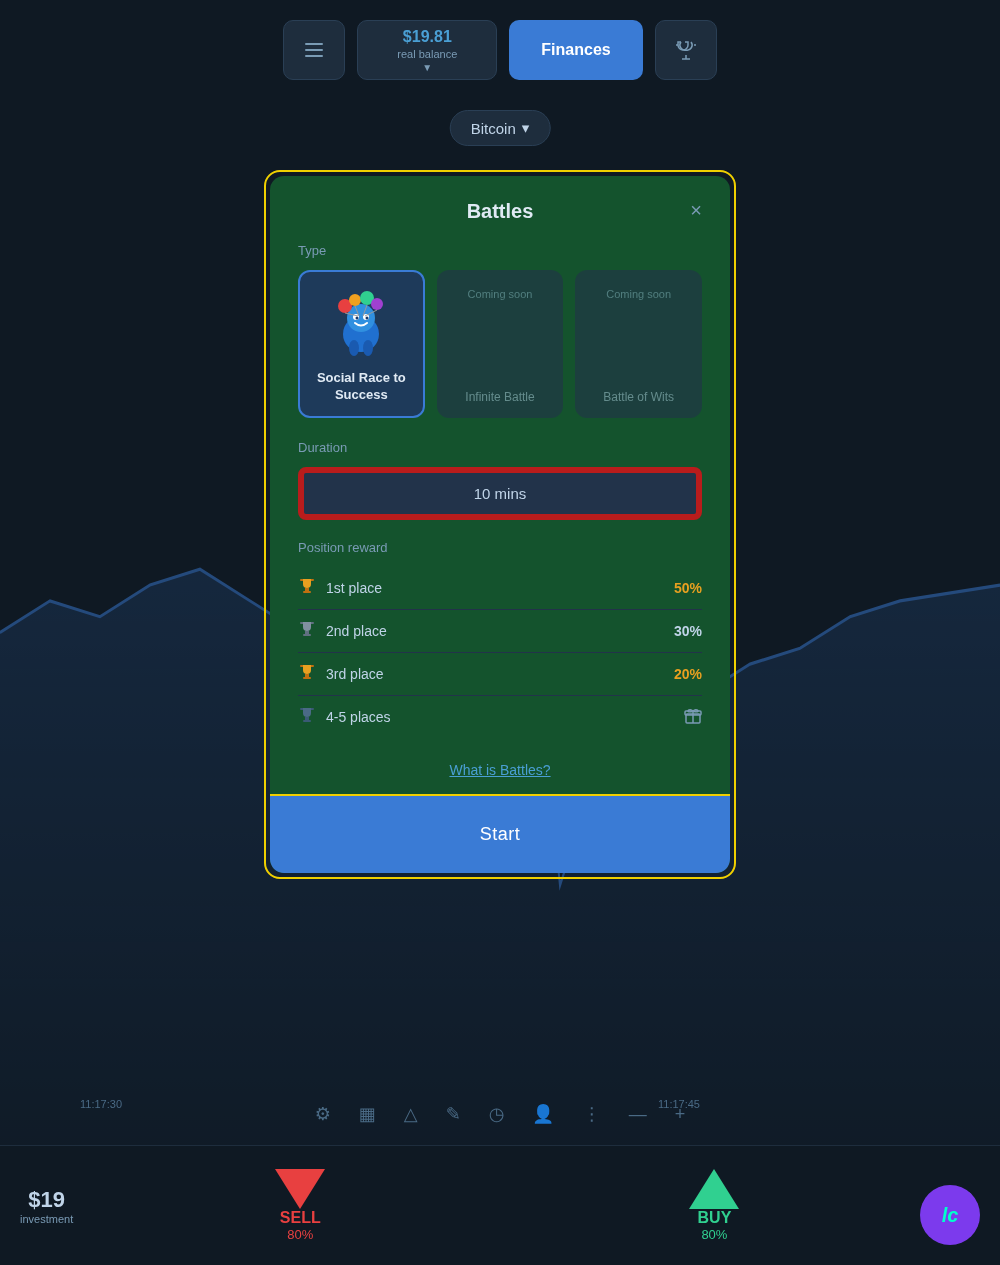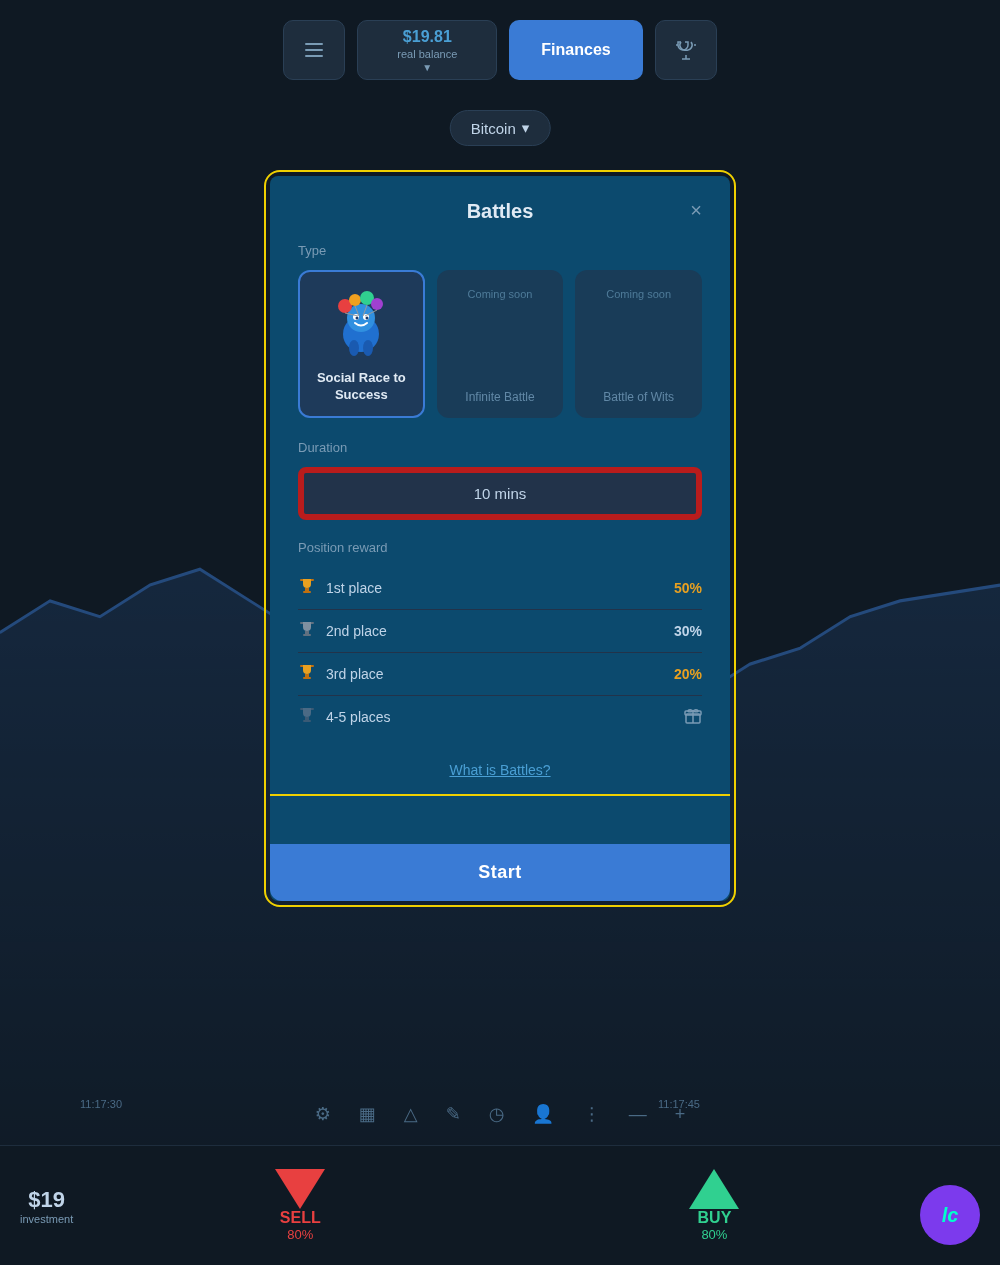--- a/index.html
+++ b/index.html
@@ -104,22 +104,22 @@
 
     
     .yellow-border {
       border: 2px solid #f0d000;
       border-radius: 16px;
       padding: 4px;
     }
 
     
     .modal {
-      background: #0c4a6e;
-      border-radius: 8px;
+      background: #14532d;
+      border-radius: 14px;
       width: 460px;
       padding: 0 0 0 0;
       overflow: hidden;
     }
 
     .modal-inner {
       padding: 24px 28px 0 28px;
     }
 
     .modal-header {
@@ -277,26 +277,25 @@
       cursor: pointer;
       padding: 8px 0 16px 0;
     }
 
     .start-btn {
       background: #3a7bd5;
       border: none;
       border-radius: 0 0 12px 12px;
       color: #ffffff;
       font-size: 18px;
-      font-weight: 700;
+      font-weight: 400;
       width: 100%;
-      padding: 18px;
+      padding: 28px;
       cursor: pointer;
       letter-spacing: 0.5px;
-      margin-top: 48px;
     }
 
     
     .bottom-toolbar {
       position: absolute;
       bottom: 140px;
       left: 0; right: 0;
       display: flex;
       align-items: center;
       justify-content: center;

